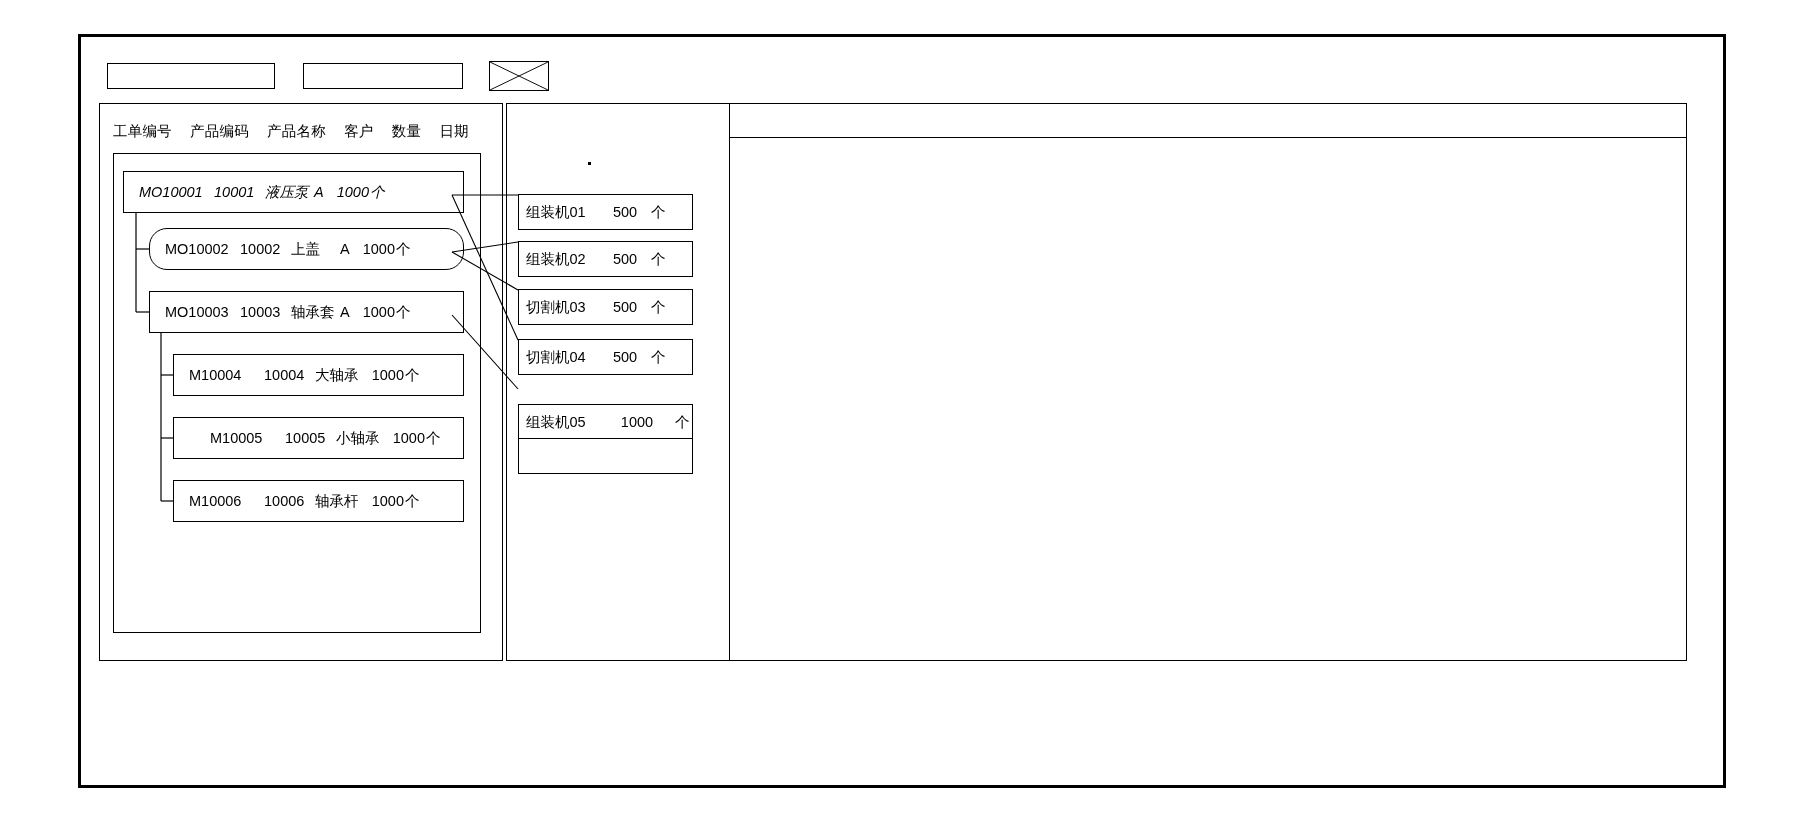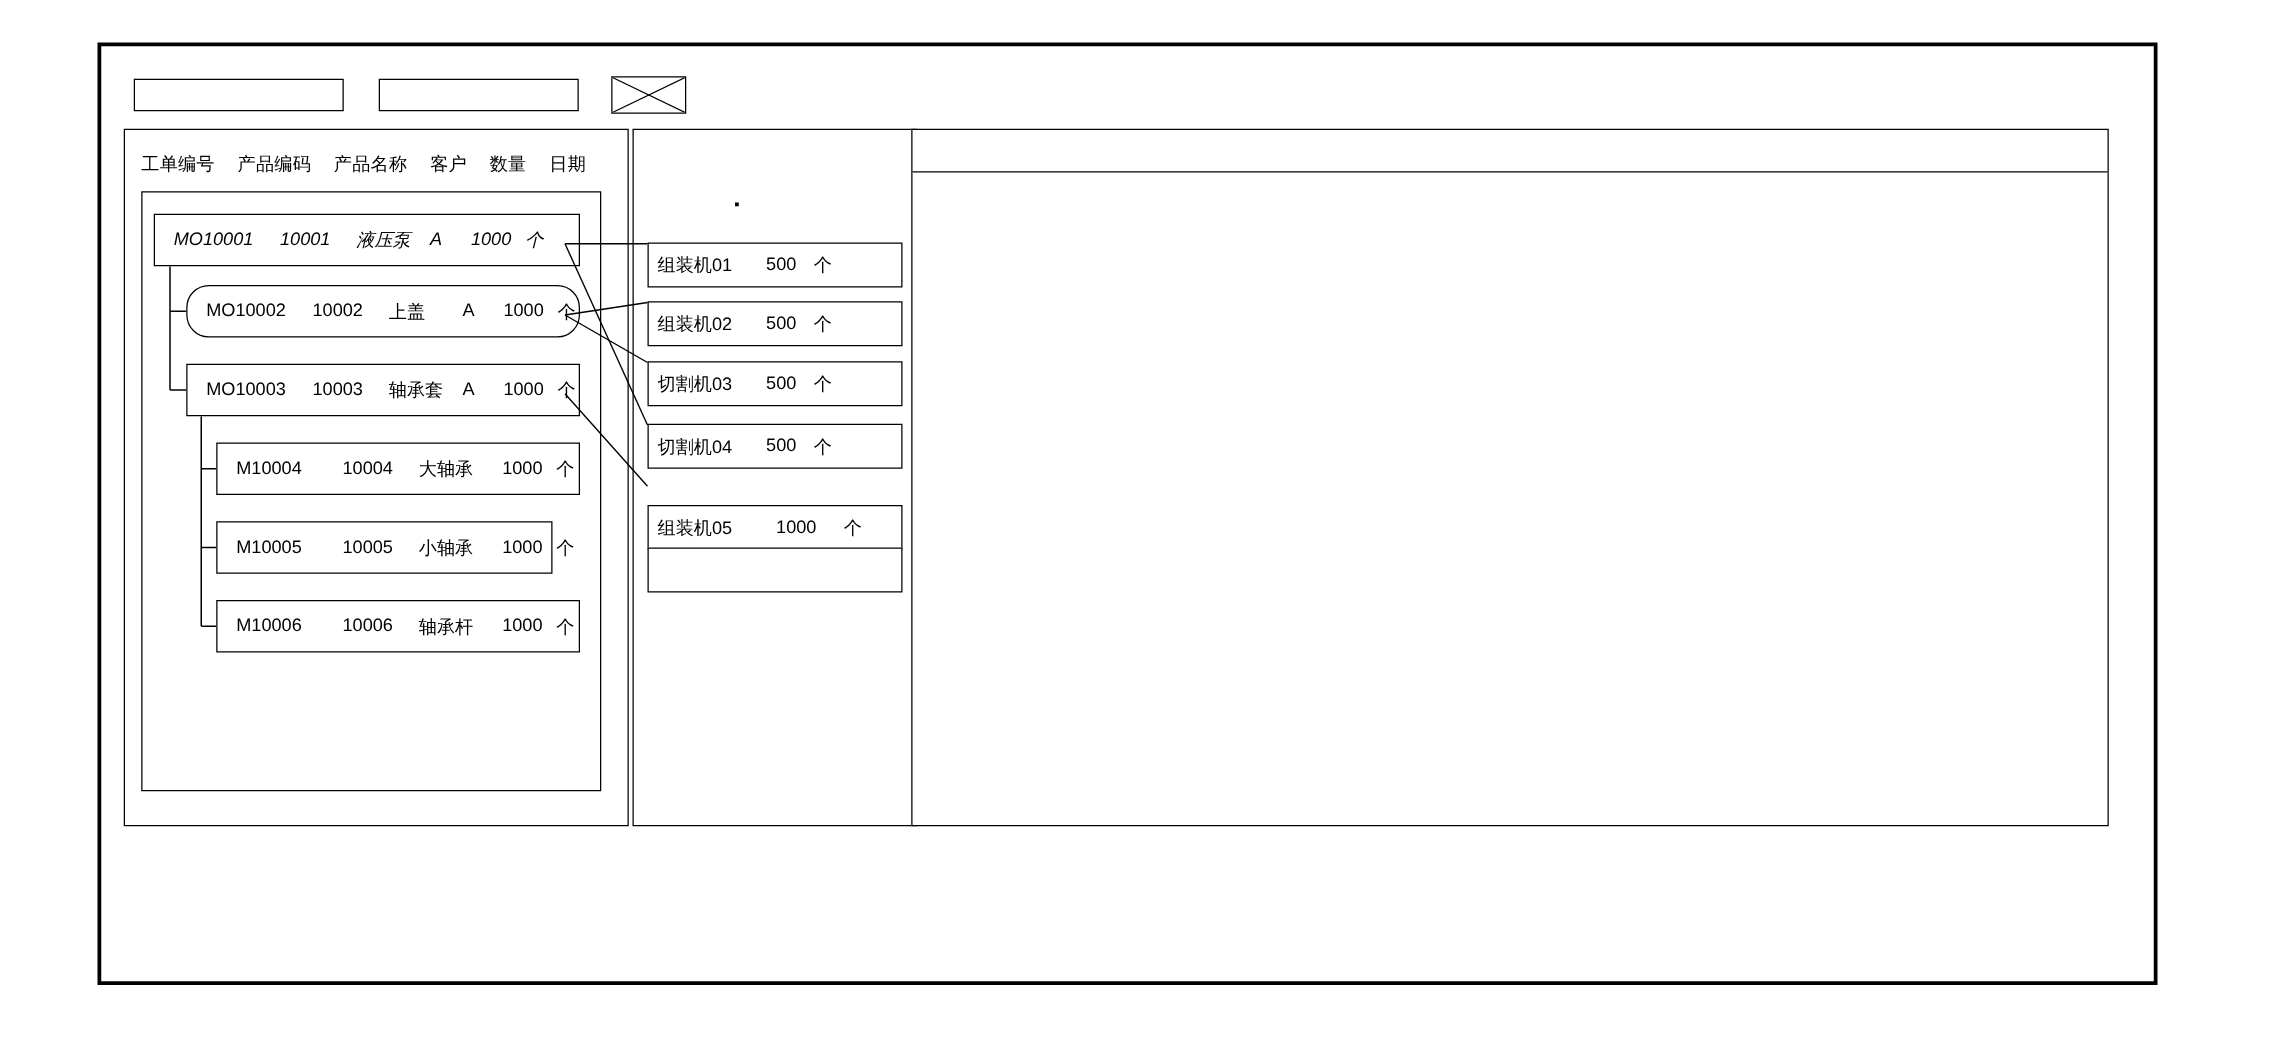--- a/index.html
+++ b/index.html
@@ -119,30 +119,30 @@
   }
   .tree-row .cell { display: inline-block; }
 
   
   #tree-row-0 { left: 9px;  top: 17px;  width: 341px; font-style: italic; }
   
   #tree-row-1 { left: 35px; top: 74px;  width: 315px; border-radius: 18px; }
   #tree-row-2 { left: 35px; top: 137px; width: 315px; }
   
   #tree-row-3 { left: 59px; top: 200px; width: 291px; }
-  #tree-row-4 { left: 59px; top: 263px; width: 269px; }
+  #tree-row-4 { left: 59px; top: 263px; width: 291px; padding-left: 21px; }
   #tree-row-5 { left: 59px; top: 326px; width: 291px; }
 
   .tree-row .c-order { min-width: 74px; }
   .tree-row .c-code  { min-width: 50px; }
   .tree-row .c-name  { min-width: 48px; }
   .tree-row .c-cust  { min-width: 14px; }
   .tree-row .c-qty   { min-width: 40px; text-align: right; }
   .tree-row .c-unit  { min-width: 14px; }
-  .tree-row .cell + .cell { margin-left: 11px; }
+  .tree-row .cell + .cell { margin-left: 1px; }
   .tree-row .pad-left { padding-left: 15px; }
 
   
   #tree-connectors {
     position: absolute;
     left: 0; top: 0;
     width: 368px; height: 480px;
     pointer-events: none;
   }
 
@@ -151,21 +151,21 @@
     position: absolute;
     left: 81px;
     top: 58px;
     width: 3px;
     height: 3px;
     background: #000000;
   }
   .machine-card {
     position: absolute;
     left: 11px;
-    width: 204px;
+    width: 175px;
     height: 36px;
     border: 1.5px solid #000000;
     box-sizing: border-box;
     background: #ffffff;
     display: flex;
     align-items: center;
     white-space: nowrap;
     font-size: 14.5px;
     padding-left: 7px;
   }

